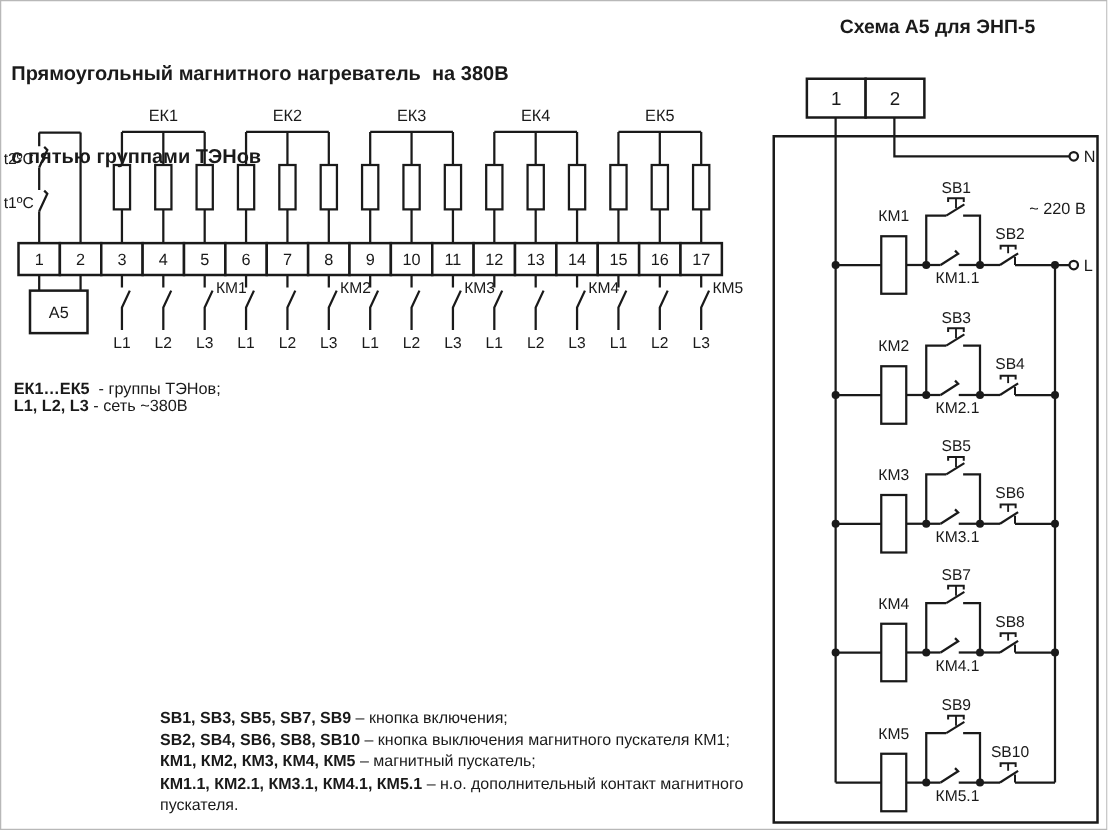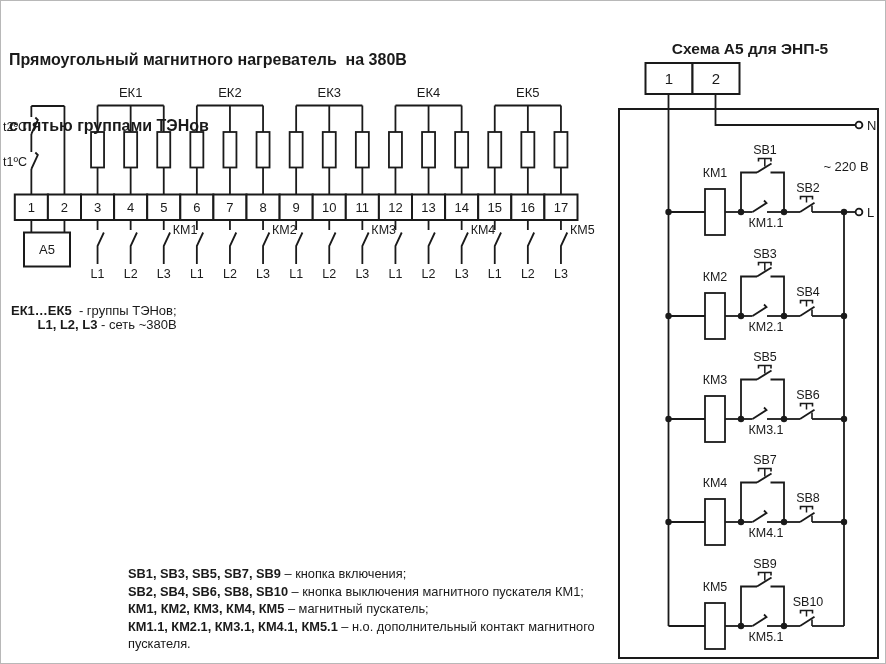--- a/index.html
+++ b/index.html
@@ -4,22 +4,22 @@
 <style>
   html,body{margin:0;padding:0;background:#fff;}
   .screen{
     position:relative;width:886px;height:664px;box-sizing:border-box;
     border:1px solid #b8b8b8;background:#fff;overflow:hidden;
     font-family:"Liberation Sans",sans-serif;color:#1a1a1a;
   }
   #diagram{position:absolute;left:0;top:0;}
   svg text{font-family:"Liberation Sans",sans-serif;fill:#1a1a1a;}
   .main-title{position:absolute;left:8px;top:4px;font-size:16px;font-weight:bold;line-height:22px;white-space:pre-wrap;}
-  .right-title{position:absolute;left:640px;top:39px;width:218px;text-align:center;font-size:15.5px;font-weight:bold;}
-  .legend{position:absolute;left:10px;top:303px;font-size:13px;line-height:14.3px;white-space:pre-wrap;text-align:right;}
+  .right-title{position:absolute;left:640px;top:12px;width:218px;text-align:center;font-size:15.5px;font-weight:bold;}
+  .legend{position:absolute;left:10px;top:303px;font-size:13px;line-height:14.3px;white-space:pre-wrap;}
   .notes{position:absolute;left:127px;top:564px;width:476px;font-size:12.8px;line-height:17.5px;white-space:pre-wrap;}
   .legend b,.notes b{font-weight:bold;}
 </style>
 </head>
 <body>
 
 <div class="screen">
   <svg id="diagram" width="884" height="662" viewBox="0 0 884 662">
       <rect x="13.8" y="193.5" width="33.1" height="25.5" fill="#fff" stroke="#1a1a1a" stroke-width="2"></rect>
       <text x="30.35" y="211" font-size="13" text-anchor="middle" font-weight="normal">1</text>

